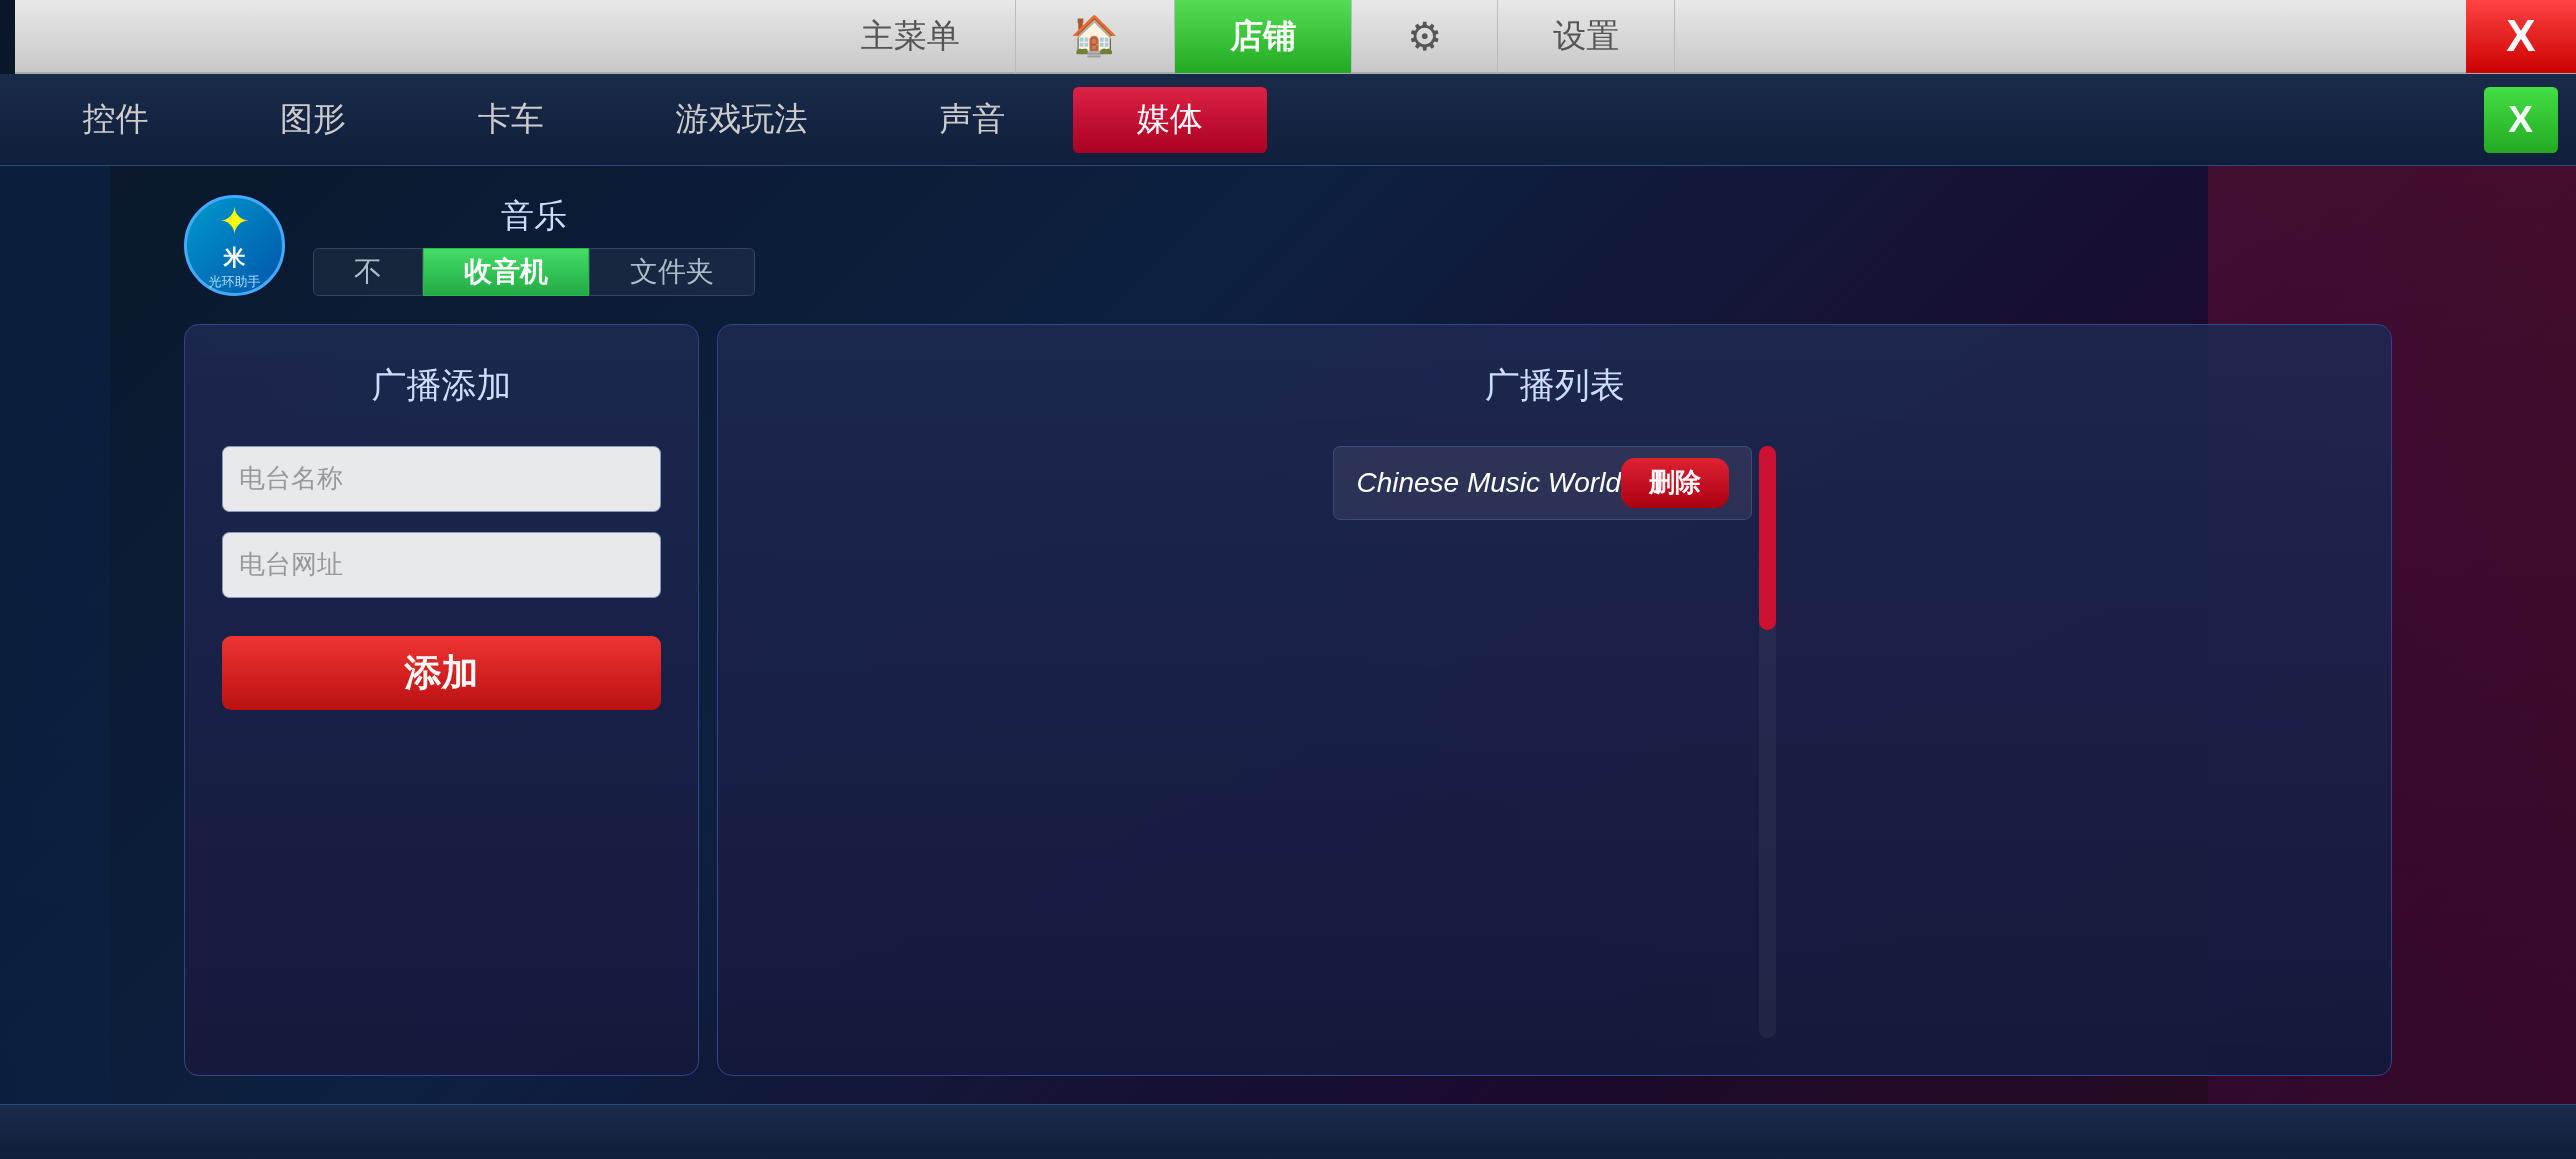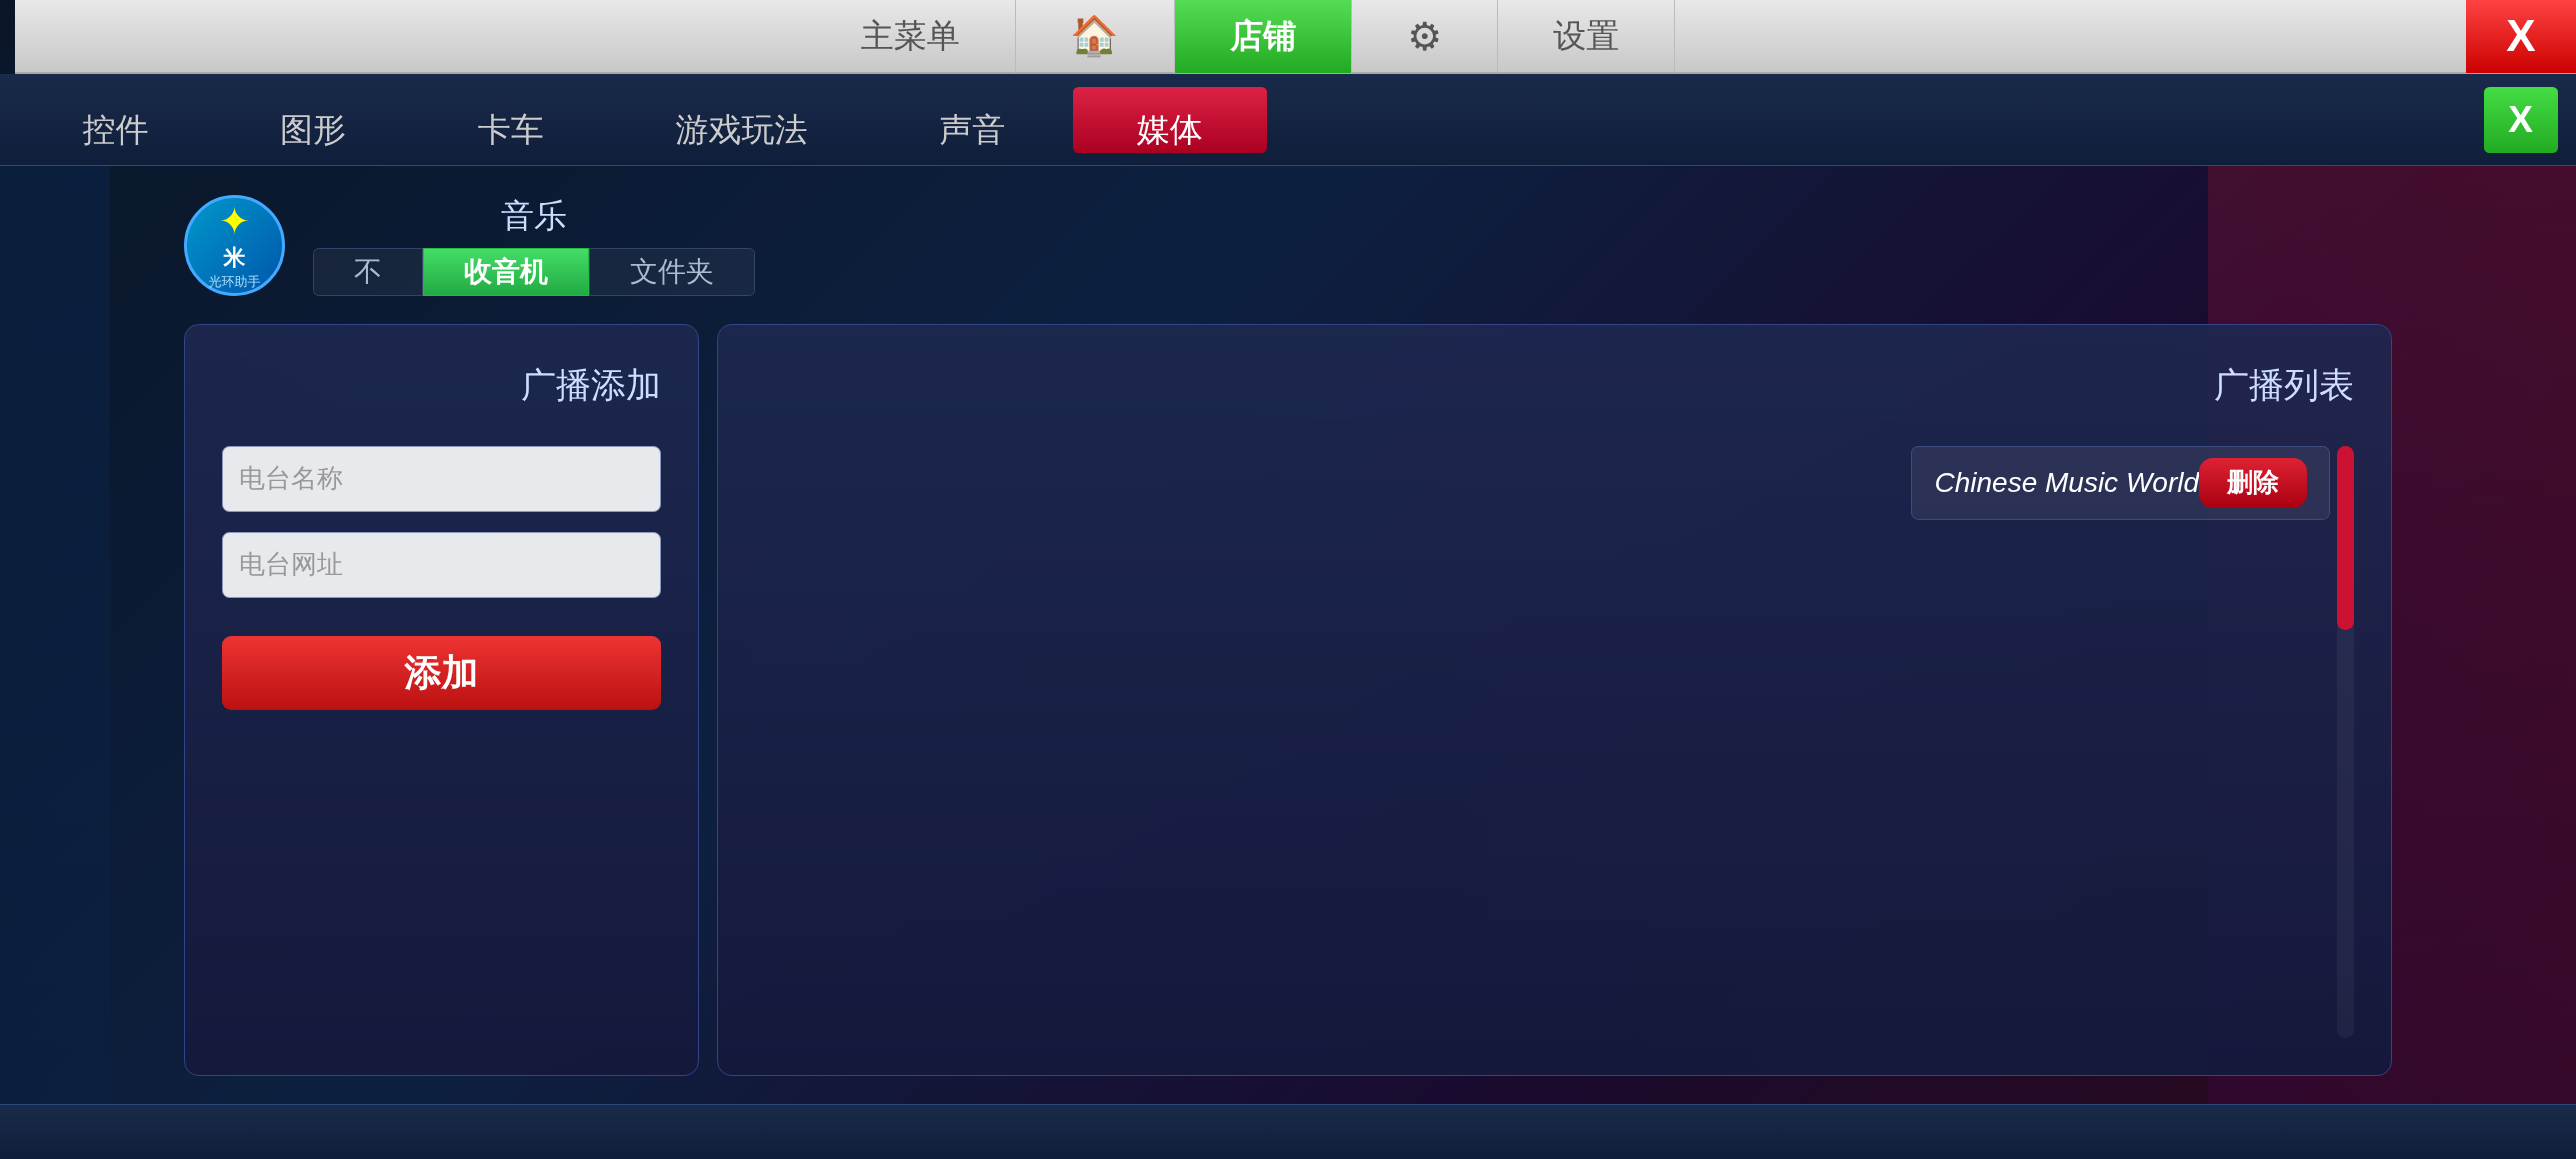--- a/index.html
+++ b/index.html
@@ -71,21 +71,21 @@
       display: flex;
       align-items: center;
       padding: 0 18.4px;
       gap: 3.7px;
       border-bottom: 1.8px solid #2a4a7a;
     }
     .sub-nav-item {
       height: 66px;
       padding: 0 64px;
       display: flex;
-      align-items: flex-end;
+      align-items: center;
       justify-content: center;
       font-size: 33px;
       color: #ccc;
       cursor: pointer;
       border-radius: 5.5px;
       font-weight: 500;
     }
     .sub-nav-item.active {
       background: linear-gradient(180deg, #dd2244 0%, #aa0022 100%);
       color: white;
@@ -194,21 +194,21 @@
     }
 
     
     .card {
       background: linear-gradient(180deg, rgba(30,40,80,0.9) 0%, rgba(20,25,60,0.95) 100%);
       border: 0.9px solid #334488;
       border-radius: 14.7px;
       padding: 37px;
       display: flex;
       flex-direction: column;
-      align-items: flex-end;
+      align-items: center;
     }
     .card-left {
       width: 515px;
       flex-shrink: 0;
     }
     .card-right {
       flex: 1;
     }
     .card-title {
       font-size: 35px;

